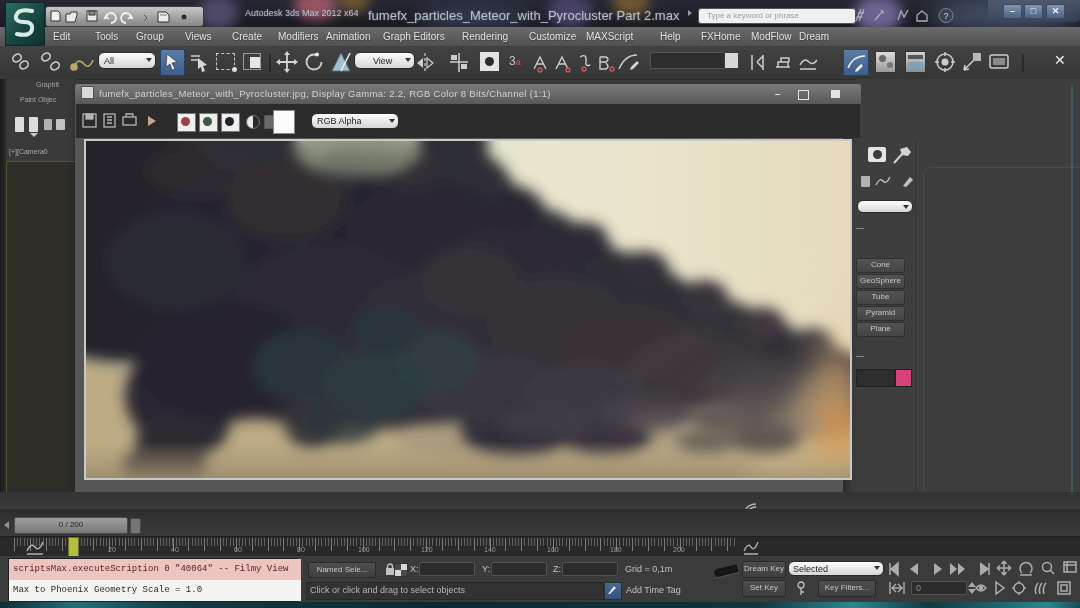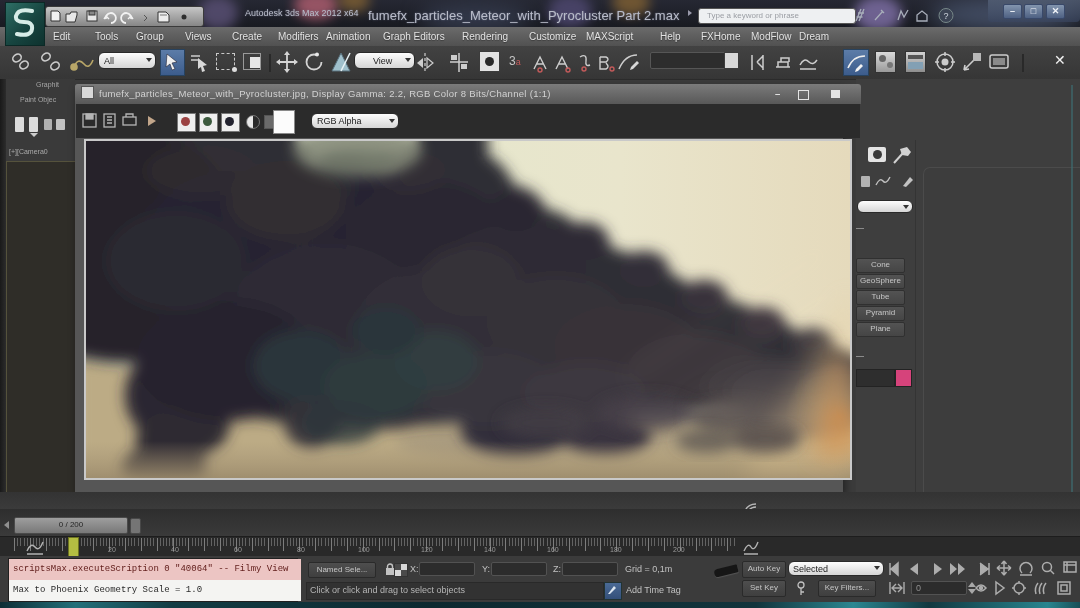--- a/index.html
+++ b/index.html
@@ -516,21 +516,21 @@
   <div class="slbl" style="left:625px;top:8px;">Grid = 0,1m</div>
   <div class="abs" style="left:714px;top:11px;width:24px;height:8px;background:#161616;border-radius:4px 1px 1px 4px;transform:rotate(-14deg);box-shadow:0 1px 1px #555;"></div>
   <div class="abs" style="left:306px;top:26px;width:296px;height:16px;background:#323232;border:1px solid #292929;"></div>
   <div class="slbl" style="left:310px;top:29px;color:#b5b5b5;">Click or click and drag to select objects</div>
   <div class="abs" style="left:604px;top:26px;width:16px;height:16px;background:linear-gradient(#4a6a96,#34507a);border:1px solid #233;"></div>
   <svg class="abs" style="left:606px;top:28px;" width="12" height="12" viewBox="0 0 12 12">
       <path d="M2,10 L8,2 l2,2 l-6,6 Z" fill="#dce6f0"></path>
     </svg>
   <div class="slbl" style="left:626px;top:29px;">Add Time Tag</div>
 
-  <div class="sbtn" style="left:742px;top:5px;width:42px;height:15px;line-height:14px;">Auto Key</div>
+  <div class="sbtn" style="left:742px;top:5px;width:42px;height:15px;line-height:14px;">Dream Key</div>
   <div class="sbtn" style="left:742px;top:24px;width:42px;height:15px;line-height:14px;">Set Key</div>
   <div class="tdrop" style="left:788px;top:5px;width:96px;height:15px;line-height:14px;padding-left:4px;font-size:9px;">Selected<span class="arr" style="top:4px;"></span></div>
   <svg class="abs" style="left:795px;top:25px;" width="12" height="15" viewBox="0 0 12 15">
     <circle cx="6" cy="4" r="3" stroke="#c2c2c2" stroke-width="1.3" fill="none"></circle>
     <path d="M6,7 v7 M6,11 h3" stroke="#c2c2c2" stroke-width="1.3"></path>
   </svg>
   <div class="sbtn" style="left:818px;top:24px;width:56px;height:15px;line-height:14px;">Key Filters...</div>
 
   <svg class="abs" style="left:888px;top:5px;" width="104" height="16" viewBox="0 0 104 16">
     <g fill="#adadad">

